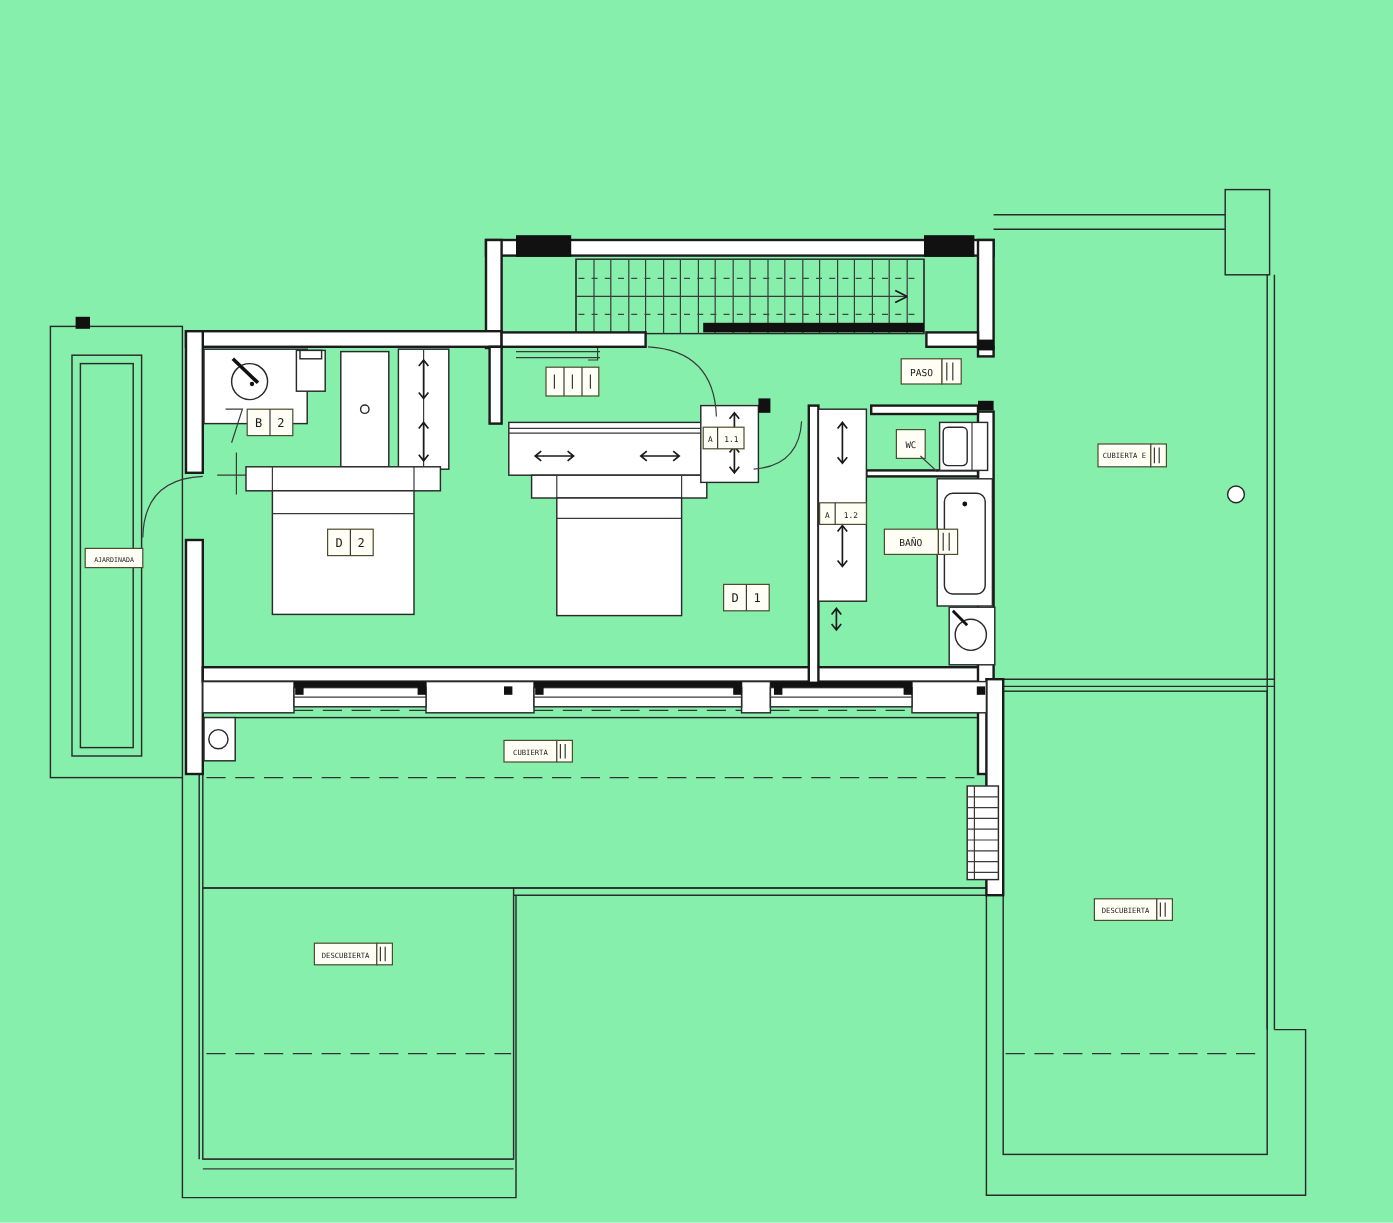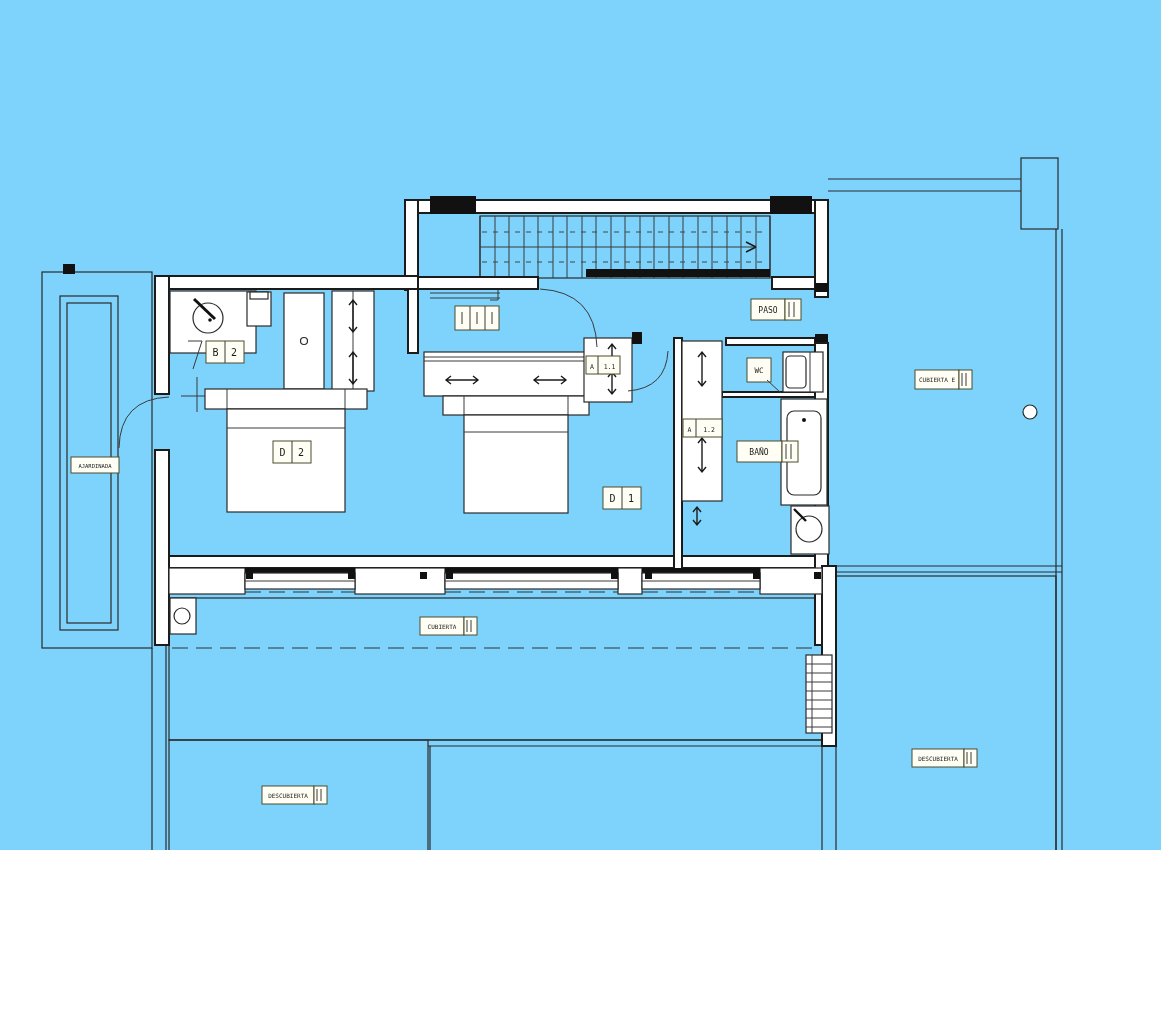--- a/index.html
+++ b/index.html
@@ -1,16 +1,16 @@
 <!DOCTYPE html>
 <html><head>
 <meta charset="utf-8">
 <style>
   html,body{margin:0;padding:0;background:#ffffff;}
-  .page{position:relative;width:1161px;height:850px;background:#7dd3fc;overflow:hidden;
+  .page{position:relative;width:1161px;height:1019px;background:#86efac;overflow:hidden;
         font-family:"DejaVu Sans Mono","Liberation Mono",monospace;}
   svg{display:block;}
   svg text{font-family:"DejaVu Sans Mono","Liberation Mono",monospace;fill:#1b1b1b;}
   .wall{fill:#ffffff;stroke:#1b1b1b;stroke-width:2;}
   .thin{fill:none;stroke:#2a2a2a;stroke-width:1.2;}
   .hair{fill:none;stroke:#3a3a3a;stroke-width:1;}
   .furn{fill:#ffffff;stroke:#2a2a2a;stroke-width:1.2;}
   .blk{fill:#111111;stroke:none;}
   .lblbox{fill:#fffef4;stroke:#4c4c2e;stroke-width:1;}
   .dash{fill:none;stroke:#333333;stroke-width:1;stroke-dasharray:16 8;}

